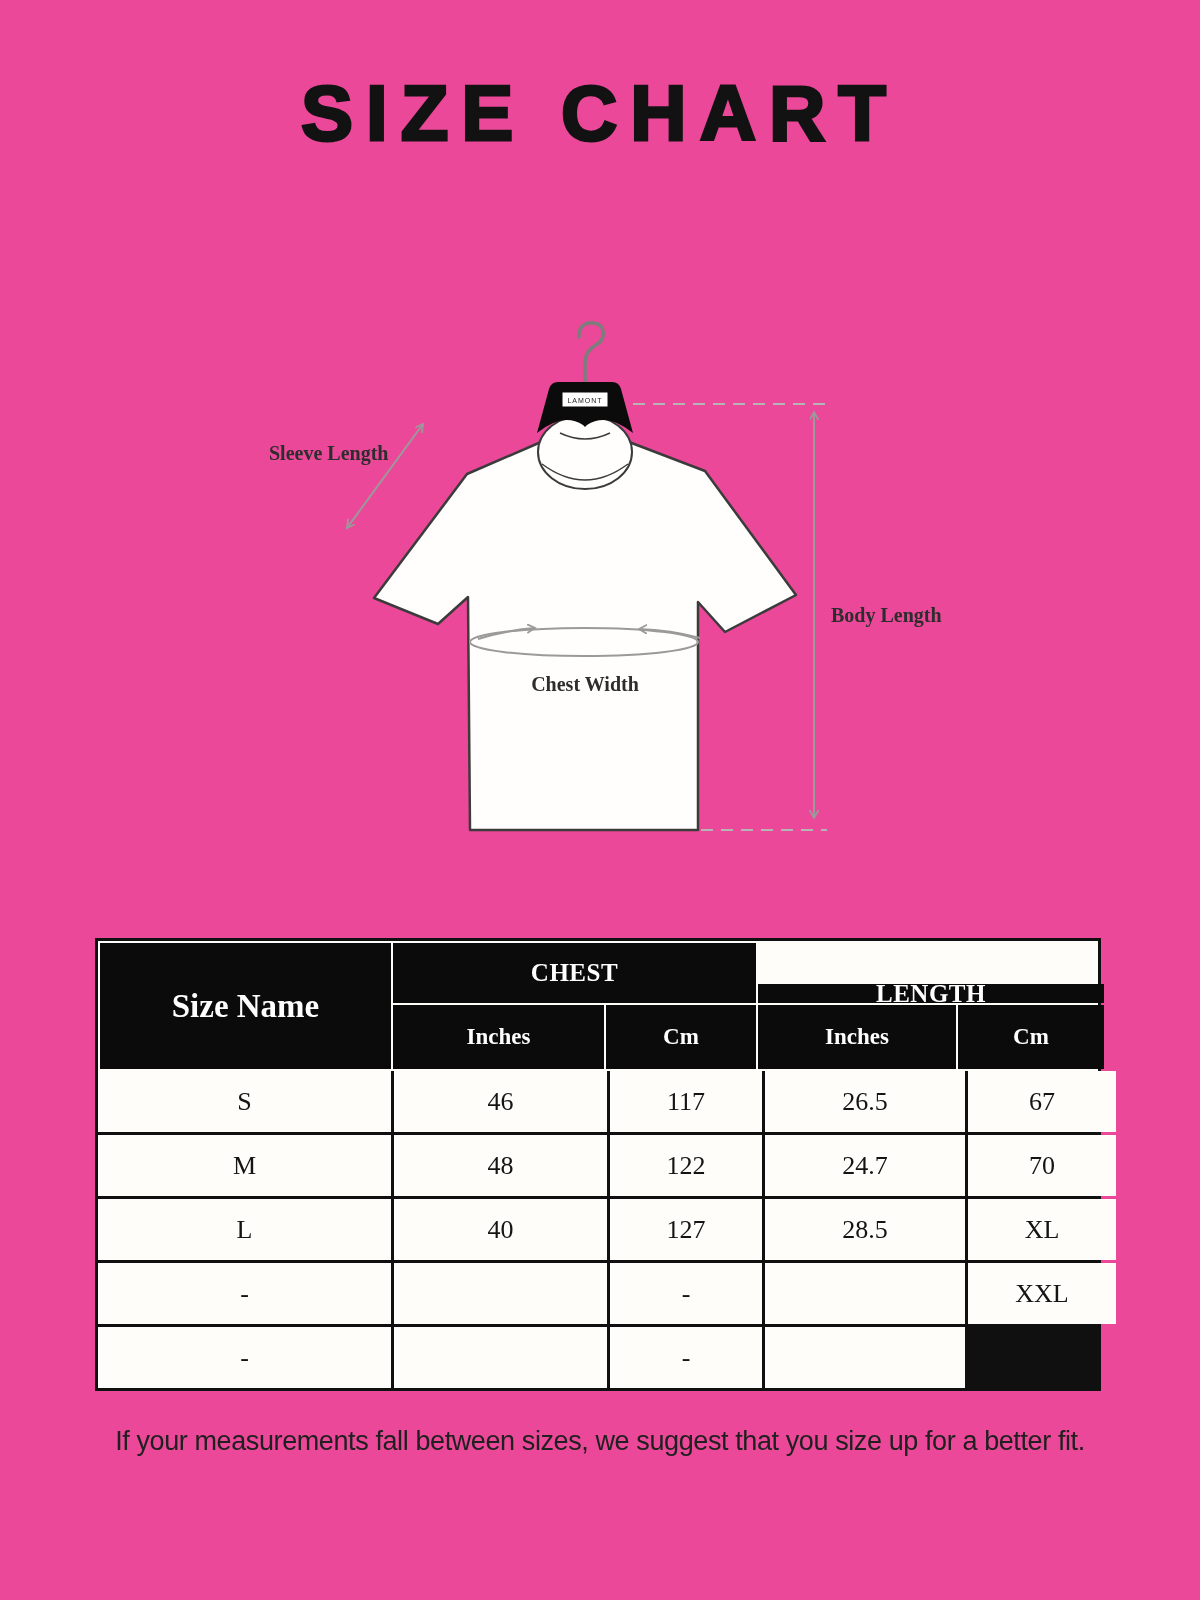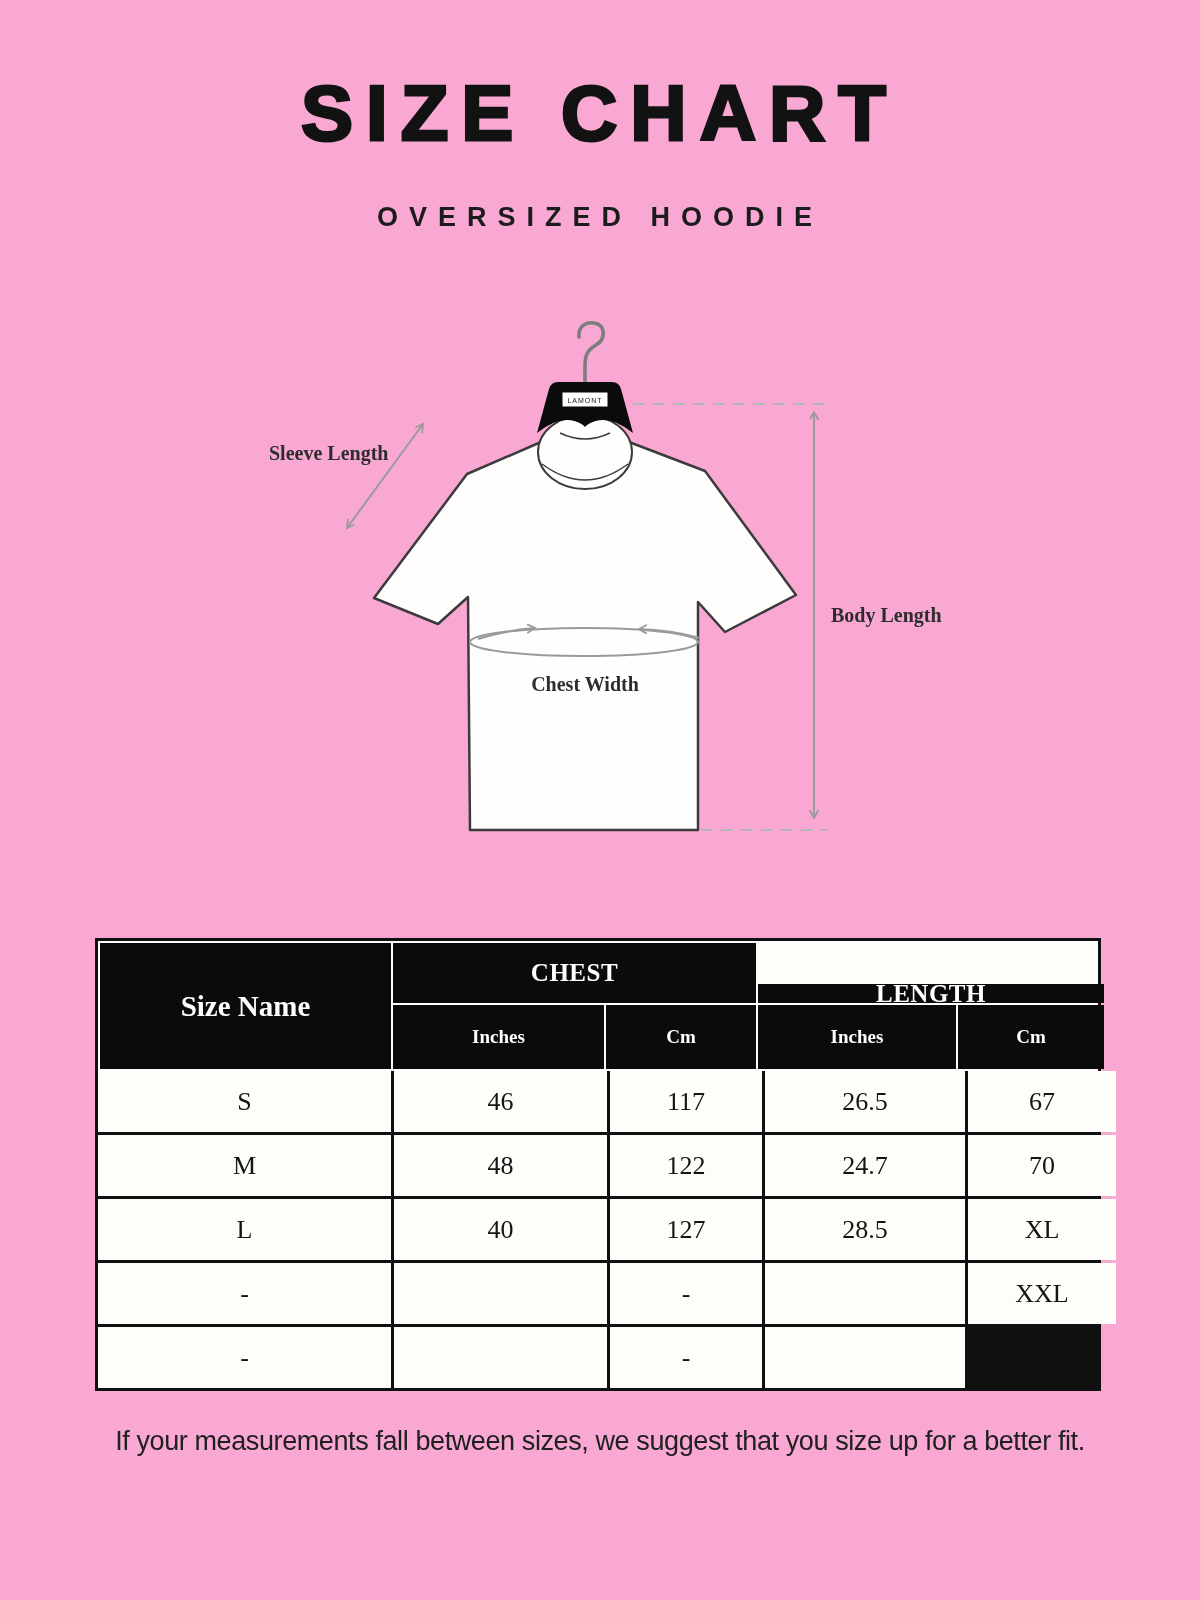--- a/index.html
+++ b/index.html
@@ -1,21 +1,21 @@
 <!DOCTYPE html>
 <html><head>
 <meta charset="utf-8">
 <style>
   * { margin:0; padding:0; box-sizing:border-box; }
   html,body { width:1200px; }
   body { font-family:"Liberation Sans", sans-serif; }
 
   .canvas {
     position:relative; width:1200px; height:1600px;
-    background:#f9a8d4; overflow:hidden;
+    background:#ec4899; overflow:hidden;
   }
 
   .title {
     position:absolute; top:68px; left:0; width:100%;
     text-align:center;
     font-size:78px; font-weight:900; color:#121212;
     letter-spacing:13px;
     -webkit-text-stroke:3px #121212;
     white-space:nowrap;
   }
@@ -49,25 +49,25 @@
     display:grid;
     grid-template-columns:291px 211px 150px 198px 146px;
     grid-template-rows:60px 64px;
     gap:2px; padding:2px; background:#fffdfa;
   }
   .hcell {
     background:#0b0b0b; color:#ffffff;
     display:flex; align-items:center; justify-content:center;
     font-weight:bold;
   }
-  .hcell.size-name { grid-row:1 / 3; grid-column:1; font-size:29px; }
+  .hcell.size-name { grid-row:1 / 3; grid-column:1; font-size:33px; }
   .hcell.group { font-size:25px; letter-spacing:0.5px; }
   .hcell.group.chest  { grid-row:1; grid-column:2 / 4; }
   .hcell.group.length { grid-row:1; grid-column:4 / 6;margin-top:41px; }
-  .hcell.sub { grid-row:2; font-size:19px; }
+  .hcell.sub { grid-row:2; font-size:23px; }
 
   .tbl-body {
     display:grid;
     grid-template-columns:293px 213px 152px 200px 148px;
     grid-auto-rows:61px;
     gap:3px; background:#101010;
   }
   .bcell {
     background:#fffdfa; color:#141414;
     display:flex; align-items:center; justify-content:center;
@@ -79,21 +79,20 @@
     text-align:center; color:#202020;
     font-size:27px; letter-spacing:-0.4px; line-height:38px;
   }
 </style>
 </head>
 <body>
 
 <div class="canvas">
 
   <div class="title">SIZE CHART</div>
-  <div class="subtitle">OVERSIZED HOODIE</div>
 
   <svg class="diagram-svg" width="700" height="532" viewBox="0 0 700 532">
     <defs>
       <marker id="arrowOpen" markerWidth="12" markerHeight="12" refX="8" refY="4.5" orient="auto-start-reverse" markerUnits="userSpaceOnUse">
         <path d="M0,0 L8,4.5 L0,9" fill="none" stroke="#9a9a9a" stroke-width="1.8"></path>
       </marker>
     </defs>
 
     <path d="M 286 130
              L 212 162

